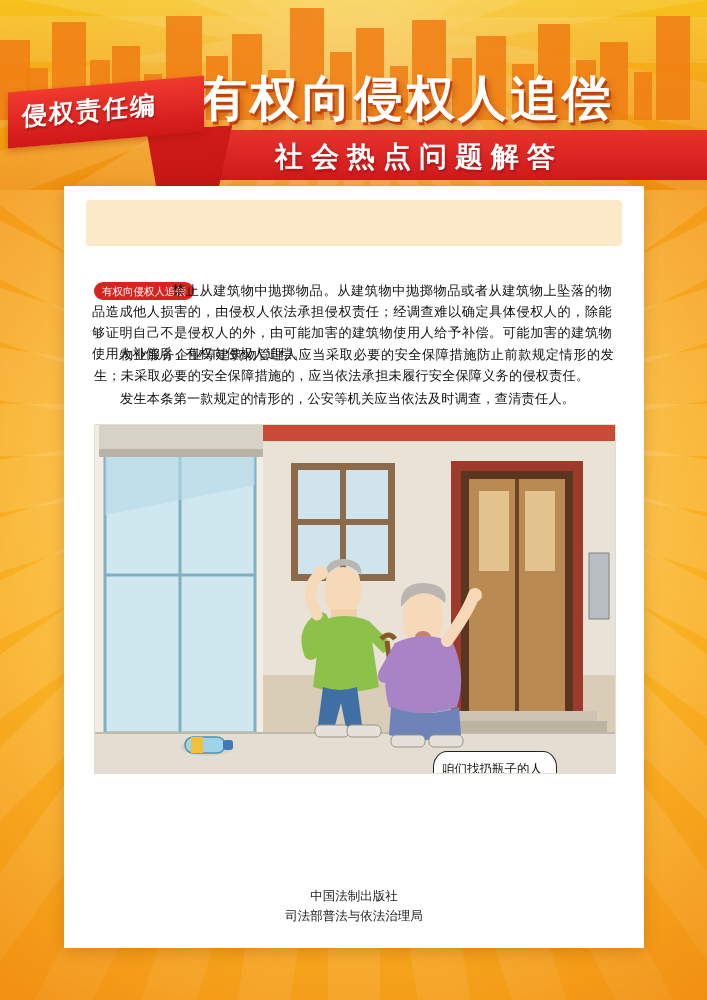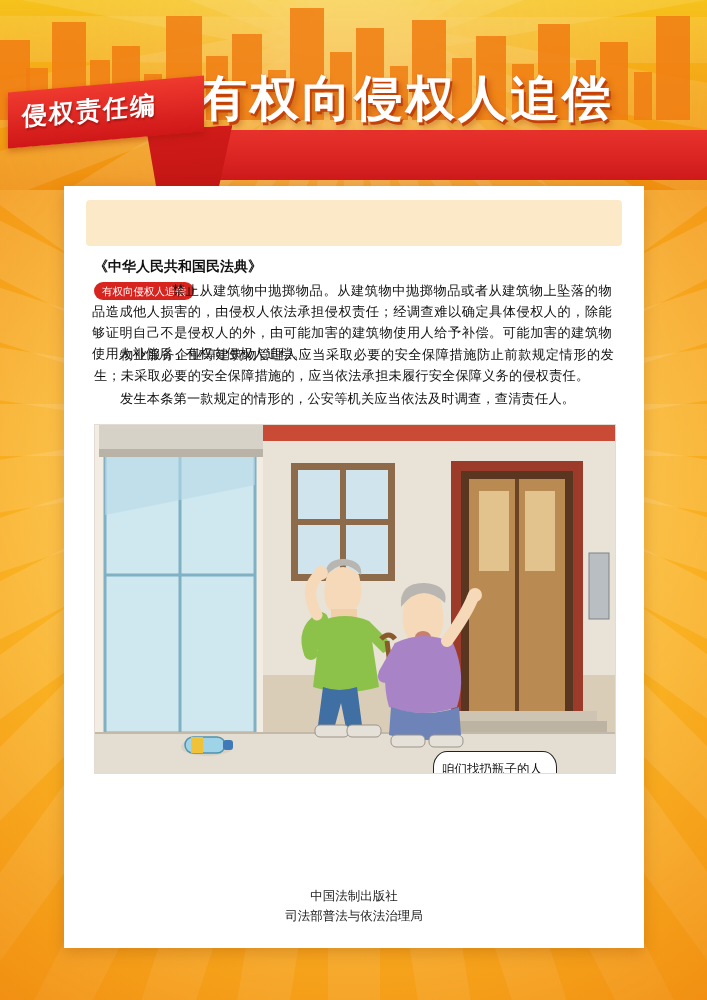--- a/index.html
+++ b/index.html
@@ -228,30 +228,30 @@
         <span style="left: 576px; width: 20px; height: 60px;"></span>
         <span style="left: 600px; width: 28px; height: 78px;"></span>
         <span style="left: 634px; width: 18px; height: 48px;"></span>
         <span style="left: 656px; width: 34px; height: 104px;"></span>
       </div>
   </div>
 
   <div id="subband"></div>
 
   <div id="maintitle">有权向侵权人追偿</div>
+  <div id="subtitle">社会热点问题解答</div>
 
   <div id="ribbon-tail"></div>
   <div id="ribbon"></div>
   <div id="ribbon-label">侵权责任编</div>
 
   <div id="card">
 
     <div id="question-bar"></div>
 
-    <div id="law-title">《中华人民共和国民法典》</div>
     <div id="article-badge">有权向侵权人追偿</div>
 
     <div class="para" id="p1">禁止从建筑物中抛掷物品。从建筑物中抛掷物品或者从建筑物上坠落的物品造成他人损害的，由侵权人依法承担侵权责任；经调查难以确定具体侵权人的，除能够证明自己不是侵权人的外，由可能加害的建筑物使用人给予补偿。可能加害的建筑物使用人补偿后，有权向侵权人追偿。</div>
     <div class="para" id="p3">发生本条第一款规定的情形的，公安等机关应当依法及时调查，查清责任人。</div>
     <div class="para" id="p2">物业服务企业等建筑物管理人应当采取必要的安全保障措施防止前款规定情形的发生；未采取必要的安全保障措施的，应当依法承担未履行安全保障义务的侵权责任。</div>
 
     <div id="illu">
       <svg width="520" height="348" viewBox="0 0 520 348">
 
         <rect x="0" y="0" width="520" height="348" fill="#f2ece2"></rect>

